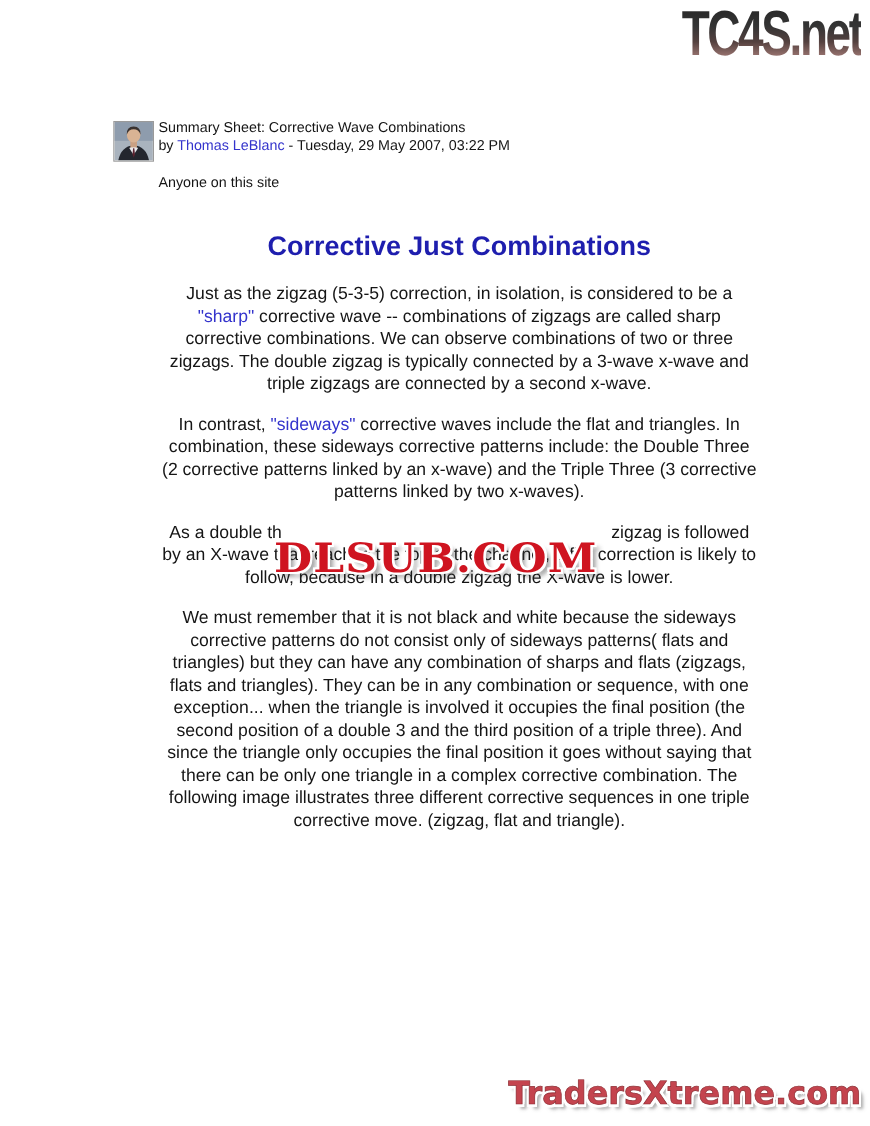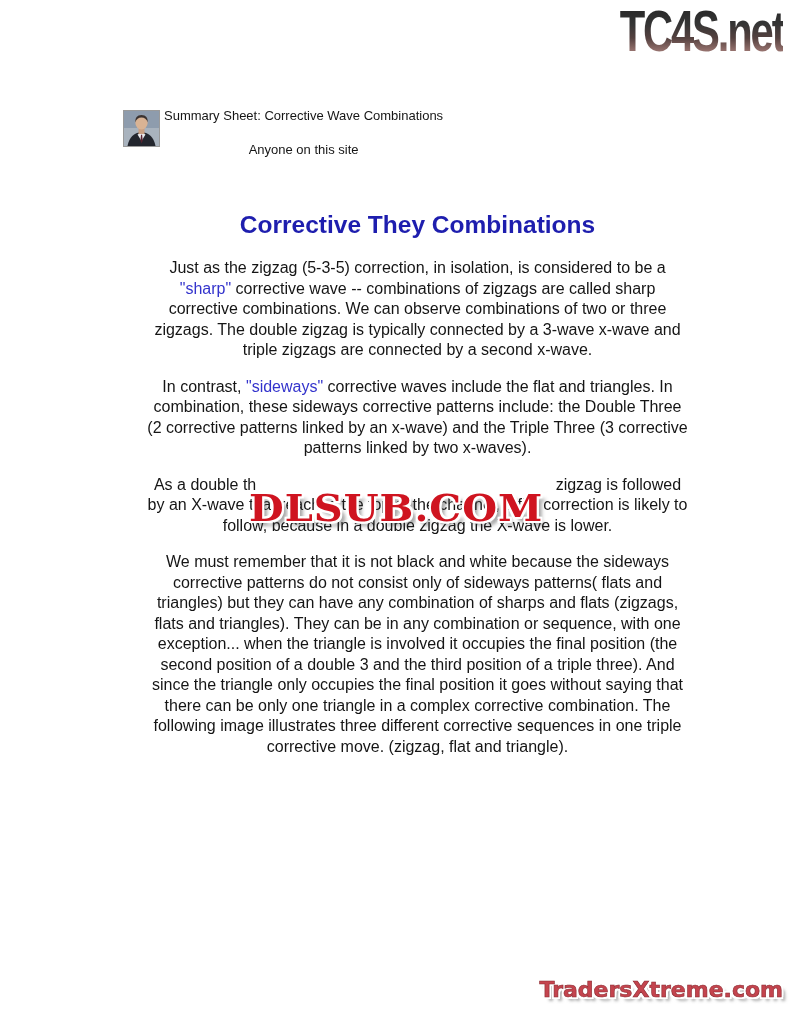--- a/index.html
+++ b/index.html
@@ -13,21 +13,21 @@
     position:absolute; top:2px; right:8px;
     font-family:"Liberation Sans", sans-serif; font-weight:bold;
     font-size:58px; line-height:1; letter-spacing:-3px;
     transform:scale(0.72,1.0); transform-origin:top right;
     background:linear-gradient(180deg,#242424 0%,#353535 38%,#54413f 62%,#95716d 84%,#7a7a7a 100%);
     -webkit-background-clip:text; background-clip:text; color:transparent;
     cursor:pointer;
   }
 
   
-  .post-header { position:absolute; left:124px; top:108px; display:flex;text-align:center; }
+  .post-header { position:absolute; left:104px; top:108px; display:flex; }
   .avatar {
     width:35px; height:35px; flex:0 0 35px; margin-top:3px;
     outline:1px solid #9a9a9a; cursor:pointer;
   }
   .avatar svg { display:block; }
   .post-meta { margin-left:5px; font-size:13px; line-height:16px; color:#151515; }
   .post-title { white-space:nowrap; }
   .byline { white-space:nowrap; }
   .audience { margin-top:18px; }
 
@@ -57,21 +57,21 @@
     text-shadow:
       -2px -2px 0 #fff, 2px -2px 0 #fff, -2px 2px 0 #fff, 2px 2px 0 #fff,
       -2px 0 0 #fff, 2px 0 0 #fff, 0 -2px 0 #fff, 0 2px 0 #fff,
       5px 5px 4px rgba(60,60,60,0.45);
   }
 
   
   .tx-logo {
     position:absolute; top:977px; right:8px;
     font-family:"DejaVu Sans", sans-serif; font-weight:bold;
-    font-size:22px; line-height:1.2;
+    font-size:29px; line-height:1.2;
     color:var(--tx-red,#c4444e);
     -webkit-text-stroke:0.6px #8a2a30;
     text-shadow:
       -2px -2px 0 #fff, 2px -2px 0 #fff, -2px 2px 0 #fff, 2px 2px 0 #fff,
       -2px 0 0 #fff, 2px 0 0 #fff, 0 -2px 0 #fff, 0 2px 0 #fff,
       4px 4px 3px rgba(110,110,110,0.55);
     cursor:pointer;
   }
 </style>
 </head>
@@ -89,26 +89,27 @@
         <path d="M3.5 35 Q6 22 17.5 21 Q29 22 31.5 35 Z" fill="#23262e"></path>
         <path d="M13.5 23.5 L17.5 30 L21.5 23.5 L17.5 21.5 Z" fill="#e9e9ec"></path>
         <path d="M17 23.8 L18.1 23.8 L18.7 29.5 L17.5 32.5 L16.5 29.5 Z" fill="#5a2330"></path>
         <rect x="14.5" y="16.5" width="6" height="6.5" fill="#c9a083"></rect>
         <ellipse cx="17.5" cy="11.5" rx="6.2" ry="7" fill="#d9b394"></ellipse>
         <path d="M11.2 11.5 Q10.8 4.2 17.5 4 Q24.2 4.2 23.8 11.5 Q22 6.6 17.5 6.6 Q13 6.6 11.2 11.5 Z" fill="#3a3230"></path>
       </svg>
     </div>
     <div class="post-meta">
       <div class="post-title">Summary Sheet: Corrective Wave Combinations</div>
+      <div class="byline"><span>by </span><a class="link">Thomas LeBlanc</a><span> - Tuesday, 29 May 2007, 03:22 PM</span></div>
       <div class="audience">Anyone on this site</div>
     </div>
   </div>
 
   <div class="content">
-    <h1 class="heading">Corrective They Combinations</h1>
+    <h1 class="heading">Corrective Just Combinations</h1>
     <div id="paragraphs">
         <p class="body-para"><span>Just as the zigzag (5-3-5) correction, in isolation, is considered to be a </span><a class="link">"sharp"</a><span> corrective wave -- combinations of zigzags are called sharp corrective combinations. We can observe combinations of two or three zigzags. The double zigzag is typically connected by a 3-wave x-wave and triple zigzags are connected by a second x-wave.</span></p>
         <p class="body-para"><span>In contrast, </span><a class="link">"sideways"</a><span> corrective waves include the flat and triangles. In combination, these sideways corrective patterns include: the Double Three (2 corrective patterns linked by an x-wave) and the Triple Three (3 corrective patterns linked by two x-waves).</span></p>
         <p class="body-para"><span>As a double th</span><span class="covered-gap"></span><span> zigzag is followed by an X-wave that reaches the top of the channel, a flat correction is likely to follow, because in a double zigzag the X-wave is lower.</span></p>
         <p class="body-para"><span>We must remember that </span><b>it is not black and white</b><span> because the sideways corrective patterns do not consist only of sideways patterns( flats and triangles) but they can have any combination of sharps and flats (zigzags, flats and triangles). They can be in any combination or sequence, with one exception... when the triangle is involved it occupies the final position (the second position of a double 3 and the third position of a triple three). And since the triangle only occupies the final position it goes without saying that there can be only one triangle in a complex corrective combination. The following image illustrates three different corrective sequences in one triple corrective move. (zigzag, flat and triangle).</span></p>
       </div>
   </div>
 
   <div class="watermark">DLSUB.COM</div>
 

